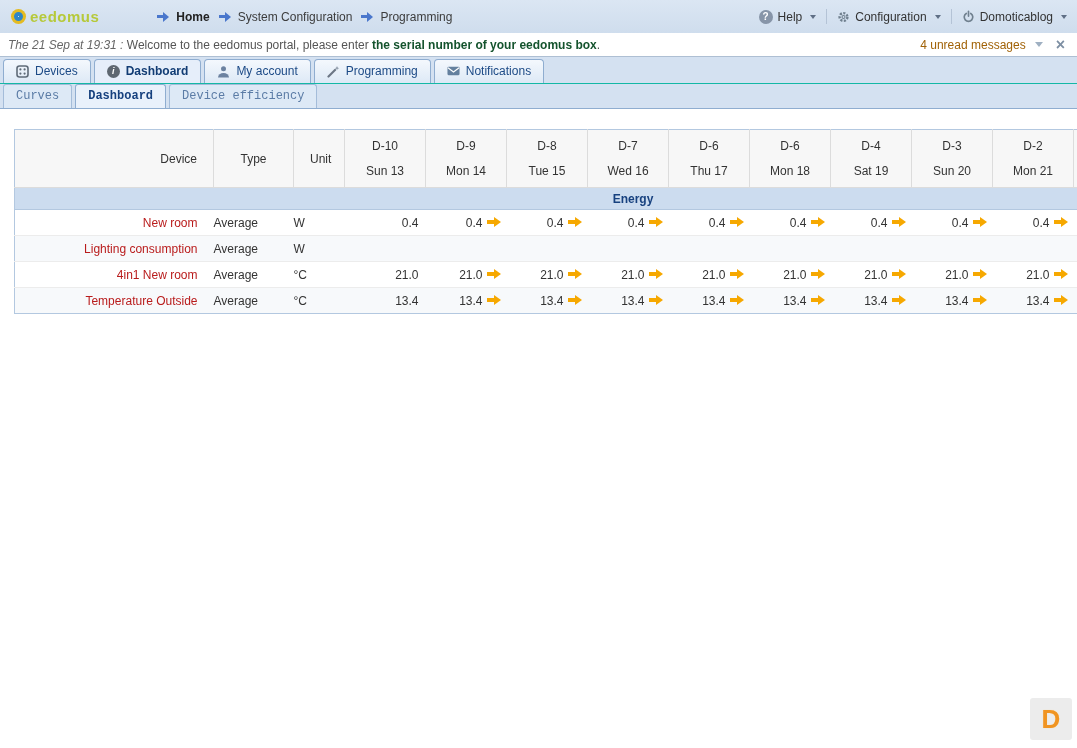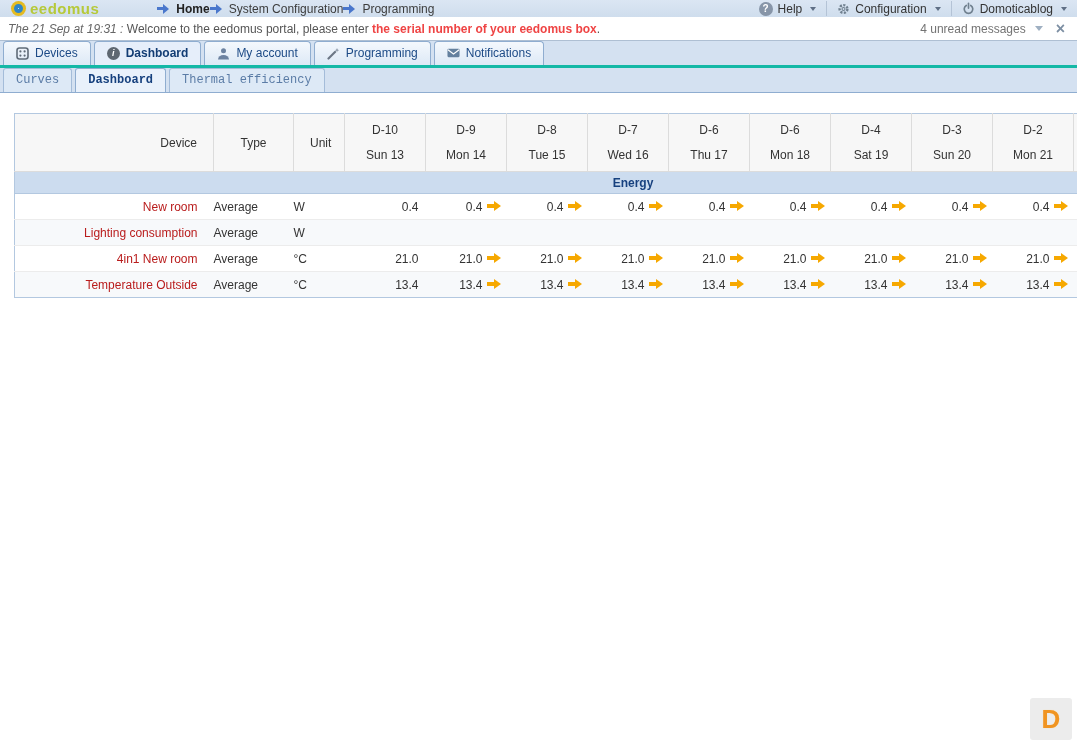--- a/index.html
+++ b/index.html
@@ -1,53 +1,53 @@
 <!DOCTYPE html>
 <html><head>
 <meta charset="utf-8">
 <style>
   * { margin:0; padding:0; box-sizing:border-box; }
   html,body { width:1077px; height:748px; overflow:hidden; background:#fff;
     font-family:"Liberation Sans", sans-serif; font-size:12px; color:#333; }
 
   
-  .topbar { height:17px; background:linear-gradient(#dbe6f3,#cfdded);
+  .topbar { height:33px; background:linear-gradient(#dbe6f3,#cfdded);
     display:flex; align-items:center; padding:0 10px; }
   .logo-wrap { display:flex; align-items:center; gap:7px; cursor:pointer; }
   .logo-ring { width:9px; height:9px; background:#fff; border:4px solid #2e86c8;
     border-radius:50%; box-shadow:0 0 0 3px #e4bb22; margin-left:4px; }
   .logo-text { color:#b6c93a; font-size:15px; font-weight:bold; letter-spacing:.5px; }
-  .breadcrumbs { display:flex; align-items:center; margin-left:58px; }
+  .breadcrumbs { display:flex; align-items:center; margin-left:58px; gap:9px; }
   .bc-item { display:flex; align-items:center; gap:6px; cursor:pointer; color:#3c3c3c; }
   .bc-item.bold { font-weight:bold; color:#222; }
   .bc-arrow { position:relative; width:13px; height:10px; display:inline-block; }
   .bc-arrow::before { content:""; position:absolute; left:0; top:3.5px; width:6px; height:3px; background:#4a77cc; }
   .bc-arrow::after { content:""; position:absolute; left:6px; top:0;
     border-left:6px solid #4a77cc; border-top:5px solid transparent; border-bottom:5px solid transparent; }
   .topbar-right { margin-left:auto; display:flex; align-items:center; gap:10px; }
   .menu-item { display:flex; align-items:center; gap:5px; cursor:pointer; color:#333; }
   .caret { width:0; height:0; border-top:4px solid #5f6f85;
     border-left:3.5px solid transparent; border-right:3.5px solid transparent; margin-left:3px; }
   .vsep { width:1px; height:15px; background:#b4c3d6; }
   .round-icon { width:14px; height:14px; border-radius:50%; background:#8795a8; color:#fff;
     font-size:10px; font-weight:bold; display:flex; align-items:center; justify-content:center; }
 
   
   .notifbar { height:24px; background:#fff; border-bottom:1px solid #aebfd3;
     display:flex; align-items:center; padding:0 8px; color:#555; }
   .notif-date { font-style:italic; color:#666; }
-  .notif-bold { font-weight:bold; color:#ef4444;margin-top:40px; }
+  .notif-bold { font-weight:bold; color:#14532d;margin-top:40px; }
   .notif-right { margin-left:auto; display:flex; align-items:center; gap:9px; }
-  .notif-link { color:#737373; cursor:pointer; }
+  .notif-link { color:#a16207; cursor:pointer; }
   .chev { width:0; height:0; border-top:5px solid #9fb0c2;
     border-left:4.5px solid transparent; border-right:4.5px solid transparent; cursor:pointer; }
   .close-x { color:#7d8fa3; font-size:16px; font-weight:bold; cursor:pointer; line-height:1; padding:0 4px; }
 
   
-  .maintabs { height:27px; background:#d4e1f1; border-bottom:3px solid #14b8a6;
+  .maintabs { height:27px; background:#d4e1f1; border-bottom:1px solid #14b8a6;
     display:flex; align-items:flex-end; padding-left:3px; gap:3px; }
   .mtab { display:flex; align-items:center; gap:6px; padding:4px 12px 5px;
     background:linear-gradient(#f4f8fd,#dde9f6); border:1px solid #8fadd0; border-bottom:none;
     border-radius:4px 4px 0 0; color:#1c4a86; cursor:pointer; white-space:nowrap; }
   .mtab.active { background:#e6eefa; font-weight:bold; color:#123c74; }
   .ticon { display:inline-flex; width:13px; height:13px; align-items:center; justify-content:center; }
   .info-ic { width:13px; height:13px; border-radius:50%; background:#5e6771; color:#fff;
     font-size:9px; font-weight:bold; font-style:italic; display:flex; align-items:center; justify-content:center; }
 
   
@@ -196,21 +196,21 @@
           <polyline points="1,2.5 7,7 13,2.5" fill="none" stroke="#fff" stroke-width="1.2"></polyline>
         </svg>
     </span>
     <span>Notifications</span>
   </span>
 </div>
 
 <div class="subtabs">
   <span class="stab">Curves</span>
   <span class="stab active">Dashboard</span>
-  <span class="stab">Thermal efficiency</span>
+  <span class="stab">Device efficiency</span>
 </div>
 
 <div class="content">
   <div class="table-viewport">
     <table class="energy">
       <colgroup id="cols">
           <col style="width: 199px;">
           <col style="width: 80px;">
           <col style="width: 51px;">
           <col style="width: 81px;">

